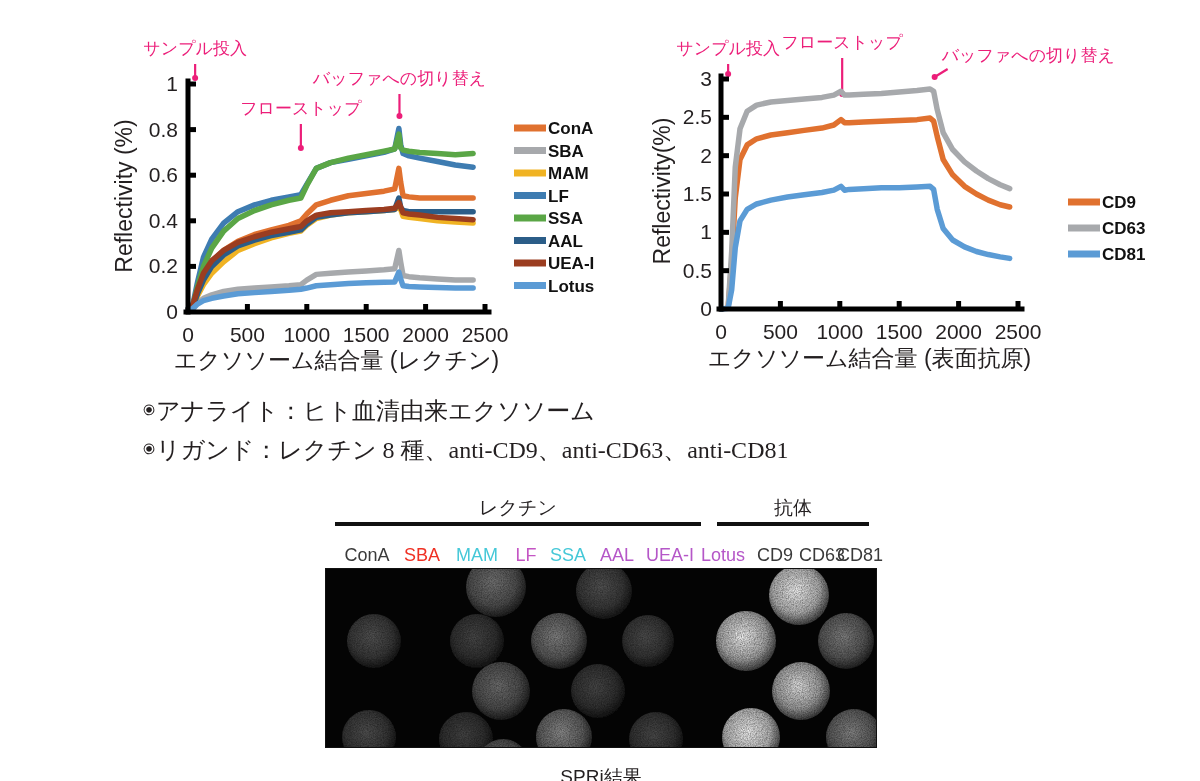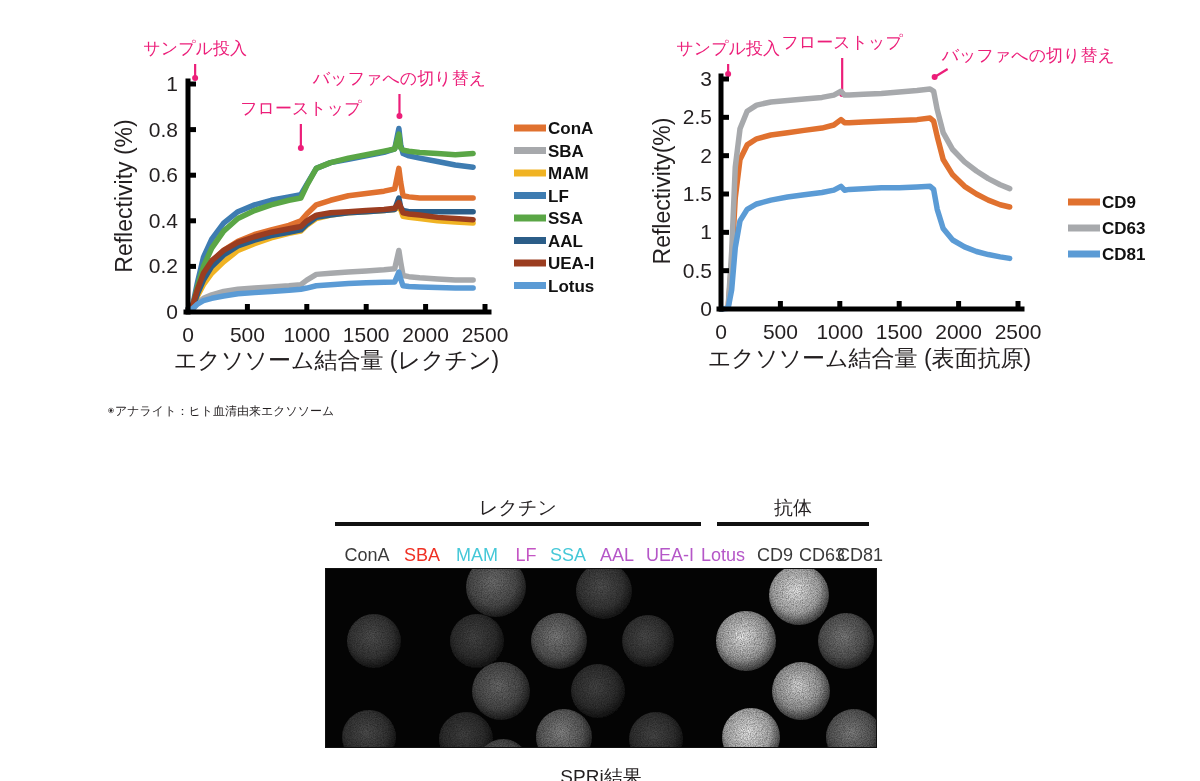--- a/index.html
+++ b/index.html
@@ -45,23 +45,24 @@
   .series-path{fill:none;stroke-width:5.5;stroke-linejoin:round;stroke-linecap:round;}
   .legend-lbl{
     fill:#111;font-size:17px;font-weight:bold;
     font-family:"Liberation Sans","DejaVu Sans",sans-serif;
   }
   .legend-swatch{stroke-width:7;stroke-linecap:butt;}
 
   
   #notes{left:108px;top:396px;width:820px;}
   .note-line{
-    font-size:12px;line-height:30px;color:#231f20;
+    font-size:24px;line-height:30px;color:#231f20;
     white-space:nowrap;margin-bottom:9px;
     font-family:Liberation Serif, serif;
+    margin-left:35px;
   }
   .note-bullet{margin-right:1px;}
 
   
   #spri{left:325px;top:496px;width:552px;}
   #spri-groups{position:relative;height:48px;}
   .grp{position:absolute;text-align:center;}
   .grp-label{
     font-size:19px;color:#231f20;line-height:24px;
     font-family:"Liberation Sans","DejaVu Sans",sans-serif;
@@ -214,20 +215,23 @@
       <text x="452" y="218" class="legend-lbl">CD63</text>
       <line x1="418" y1="238" x2="450" y2="238" stroke="#5b9bd5" class="legend-swatch"></line>
       <text x="452" y="244" class="legend-lbl">CD81</text>
     </svg>
 </div>
 
 <div class="abs" id="notes">
   <div class="note-line">
     <span class="note-bullet">◉</span><span>アナライト：ヒト血清由来エクソソーム</span>
   </div>
+  <div class="note-line">
+    <span class="note-bullet">◉</span><span>リガンド：レクチン 8 種、anti-CD9、anti-CD63、anti-CD81</span>
+  </div>
 </div>
 
 <div class="abs" id="spri">
   <div id="spri-groups">
       <div class="grp" style="left: 10px; width: 366px; top: 0px;">
         <div class="grp-label">レクチン</div>
         <div class="grp-rule"></div>
       </div>
       <div class="grp" style="left: 392px; width: 152px; top: 0px;">
         <div class="grp-label">抗体</div>

